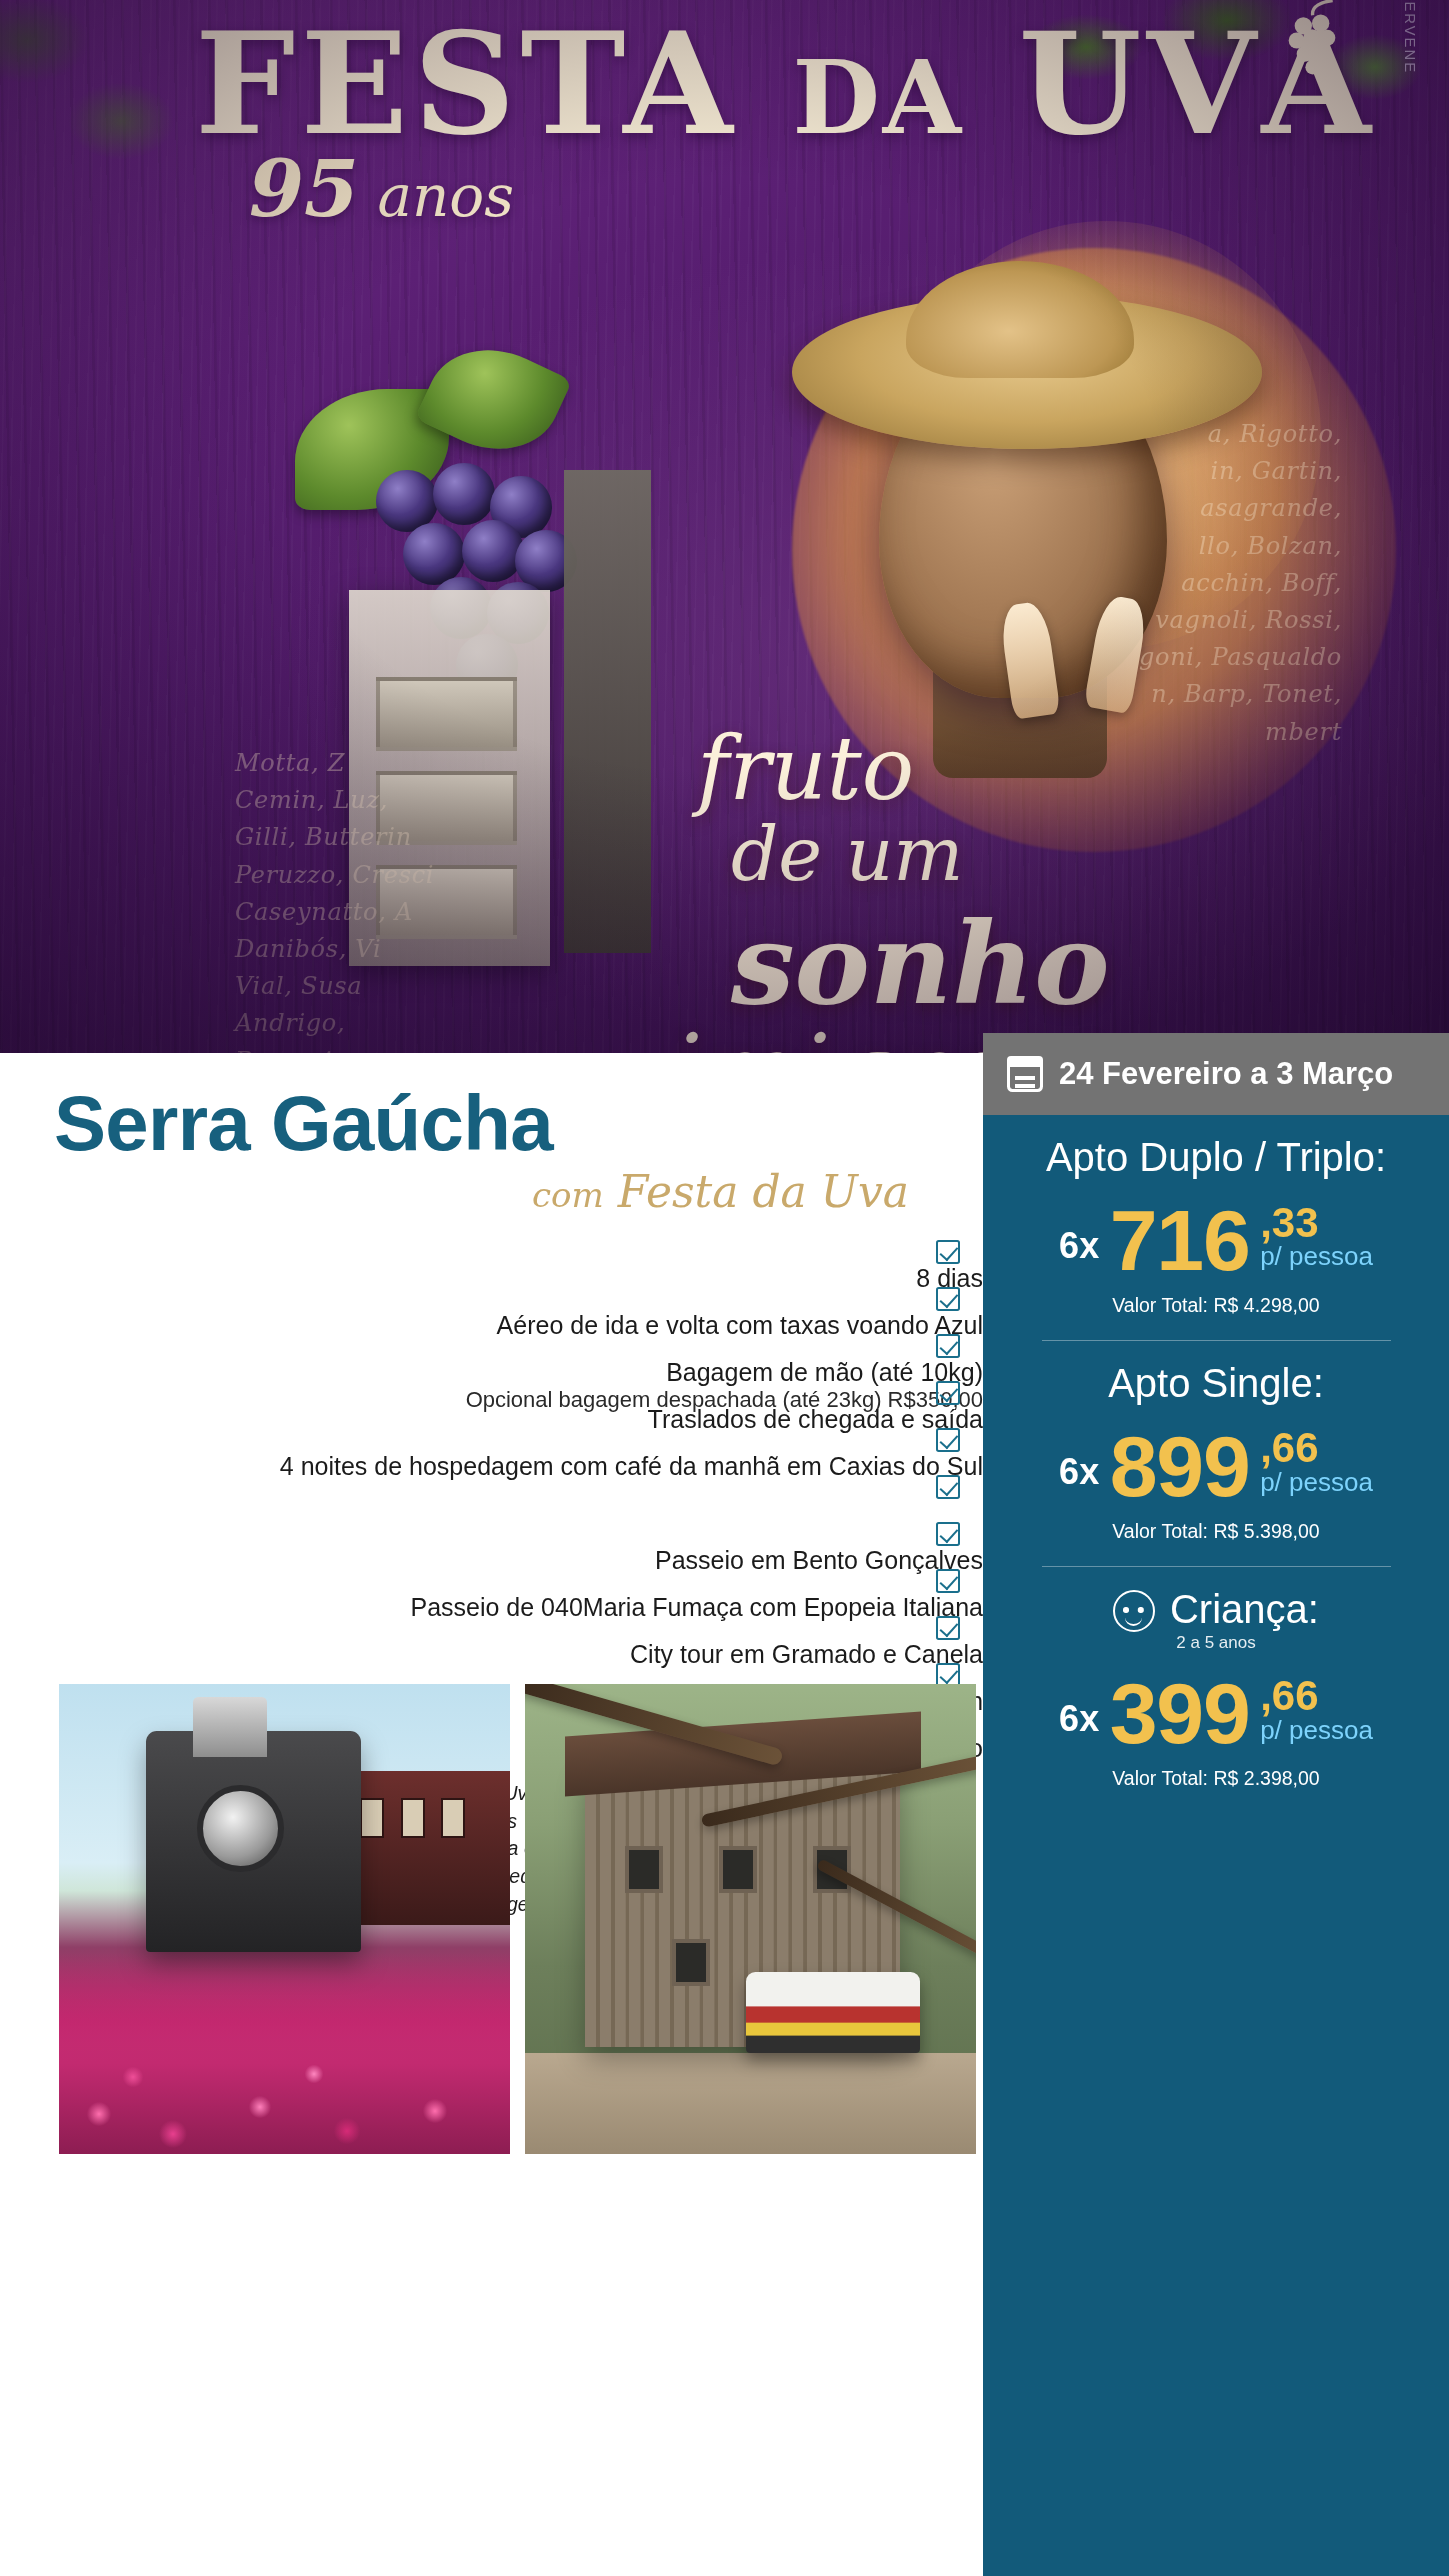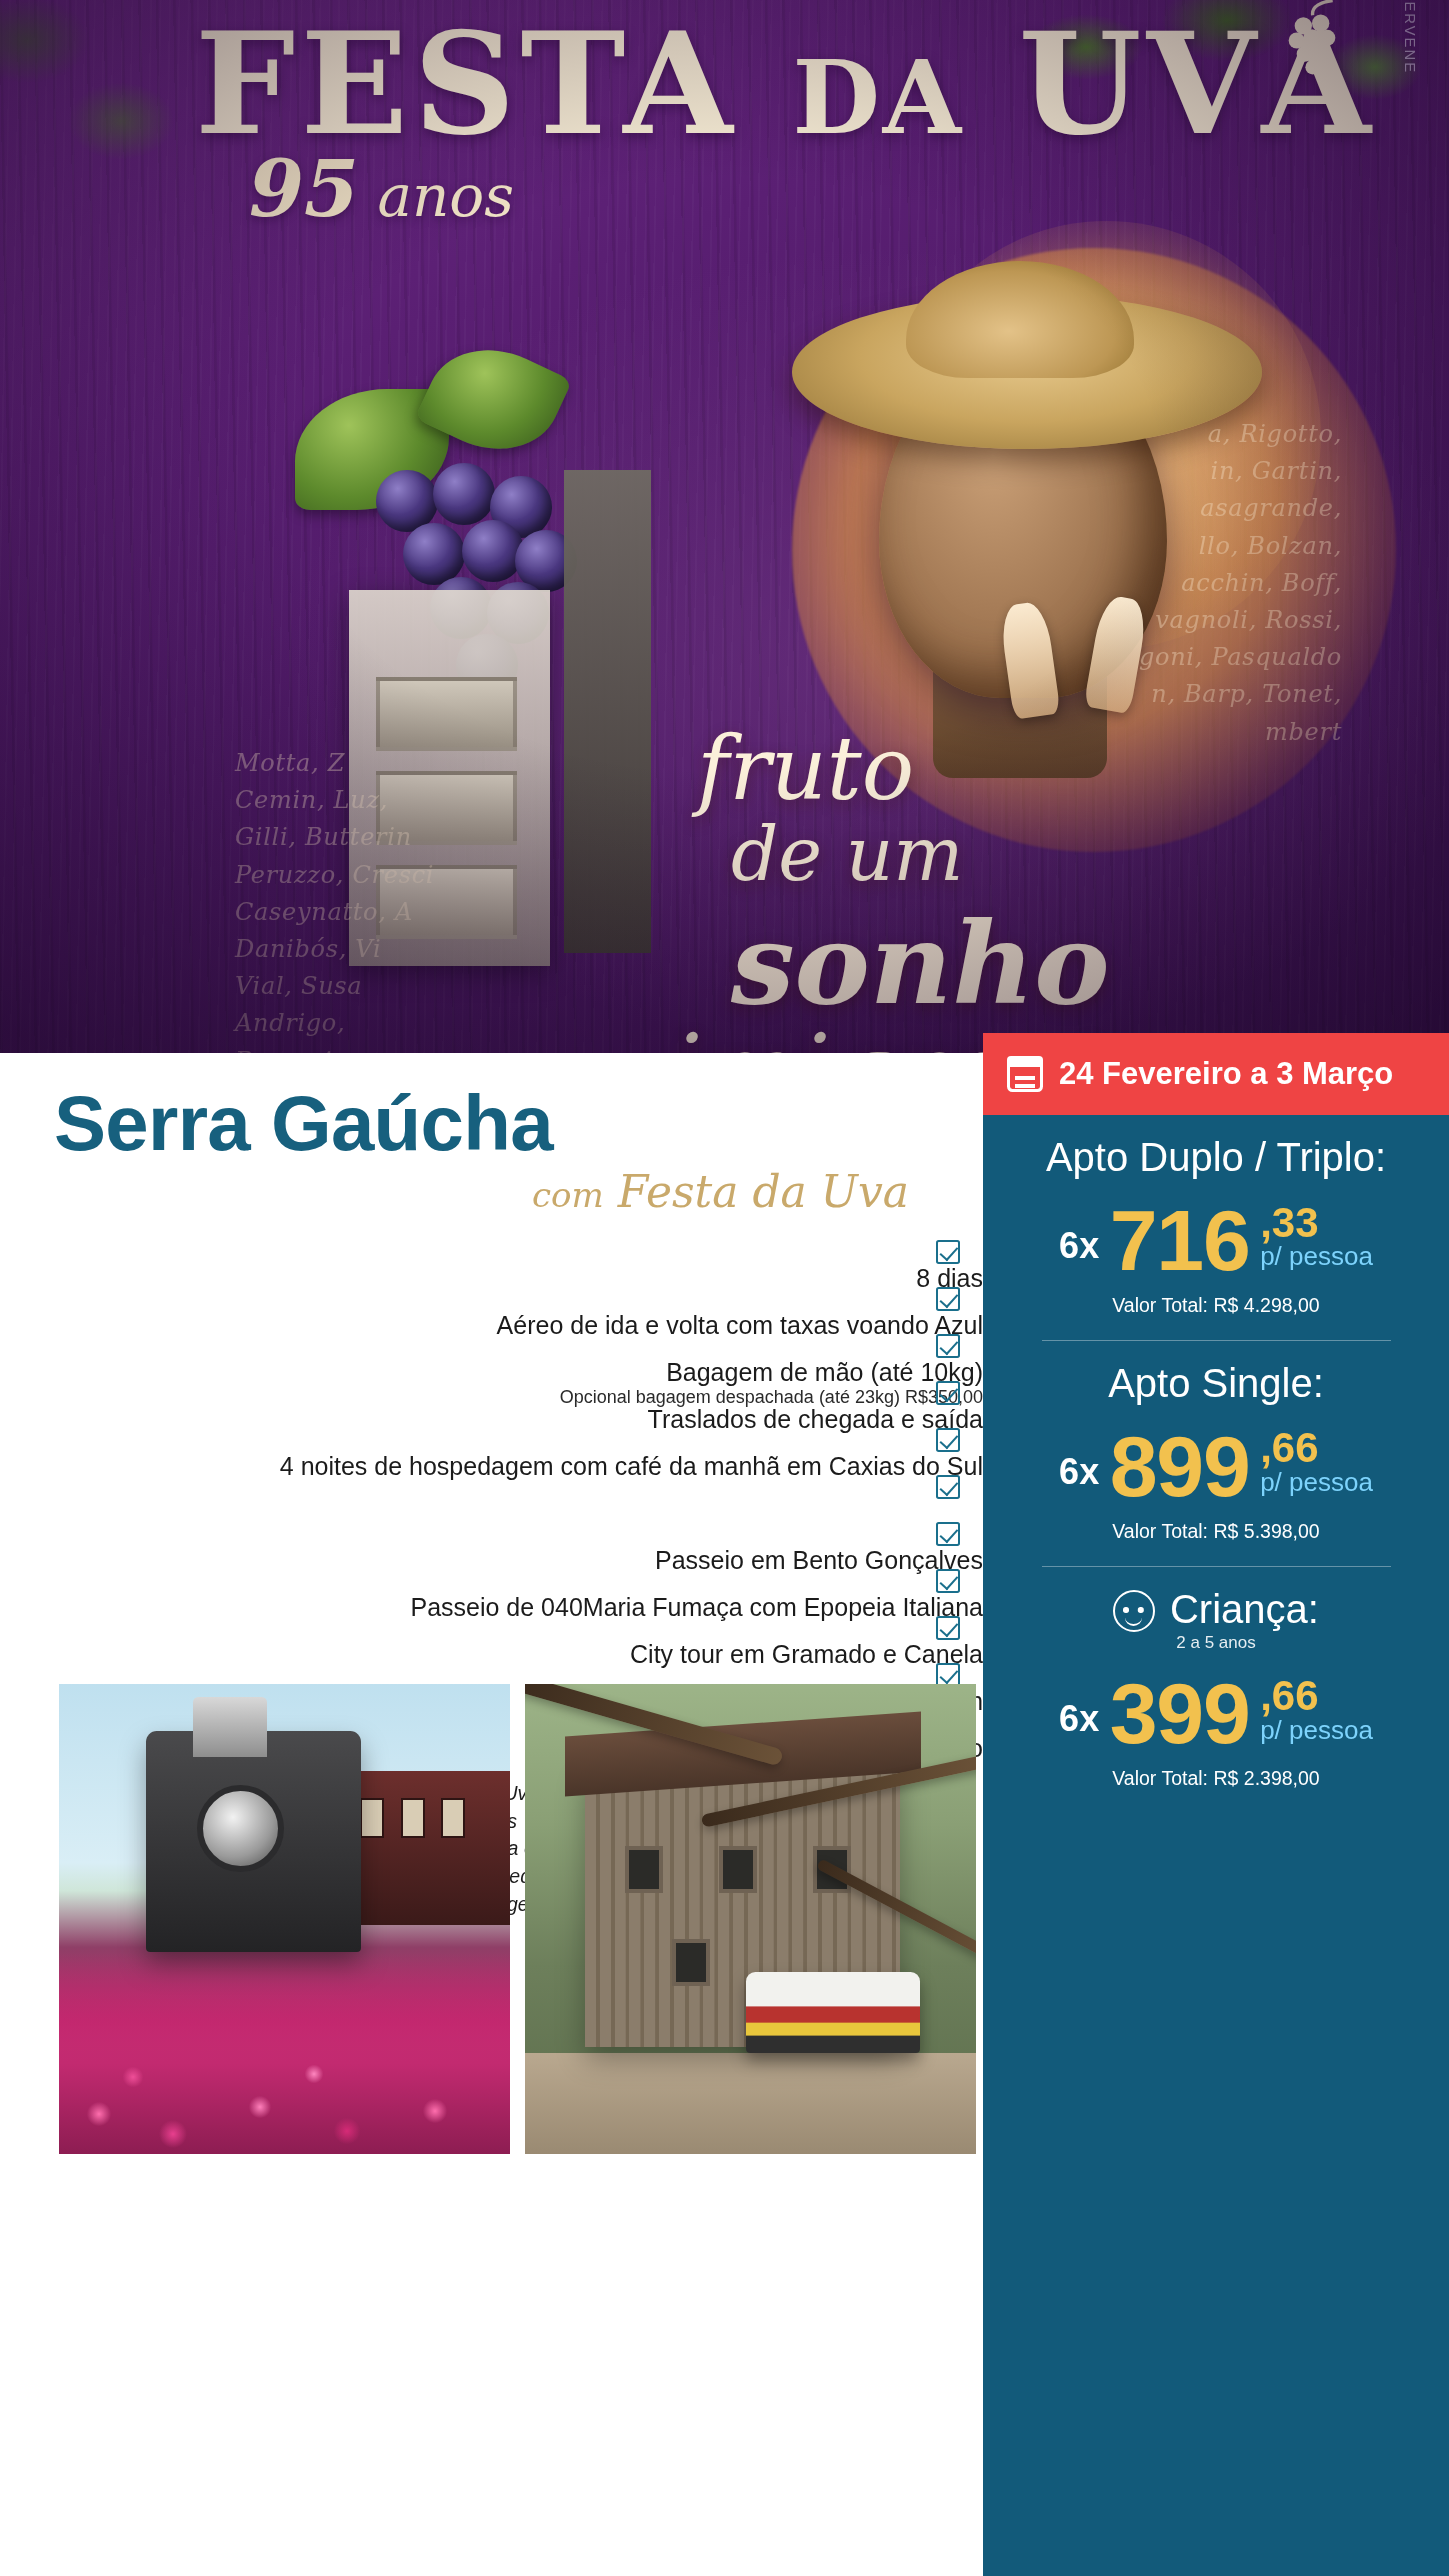--- a/index.html
+++ b/index.html
@@ -274,21 +274,21 @@
   }
   .chk::after {
     content: "";
     position: absolute;
     left: 6px; top: 1.3px;
     width: 8px; height: 14.8px;
     border: solid #1a6f8c;
     border-width: 0 2.7px 2.7px 0;
     transform: rotate(42deg);
   }
-  li .note { font-size: 18px; color: #2a2a2a; margin-left: 14.8px; }
+  li .note { font-size: 22px; color: #2a2a2a; margin-left: 14.8px; }
 
   .desc {
     margin: 23px 64px 0 64px;
     font-size: 19.5px;
     line-height: 1.42;
     font-style: italic;
     color: #1c1c1c;
     text-align: justify;
   }
 
@@ -382,21 +382,21 @@
   
   .panel {
     position: absolute;
     left: 983px; top: 1033px;
     width: 466px;
     height: 1543px;
     background: #125a7a;
   }
   .panel-date {
     height: 82px;
-    background: #ef4444;
+    background: #737373;
     display: flex;
     align-items: center;
     padding-left: 24px;
     gap: 16px;
   }
   .cal-icon {
     width: 36px; height: 35px;
     border: 3.4px solid #ffffff;
     border-radius: 5.4px;
     position: relative;

